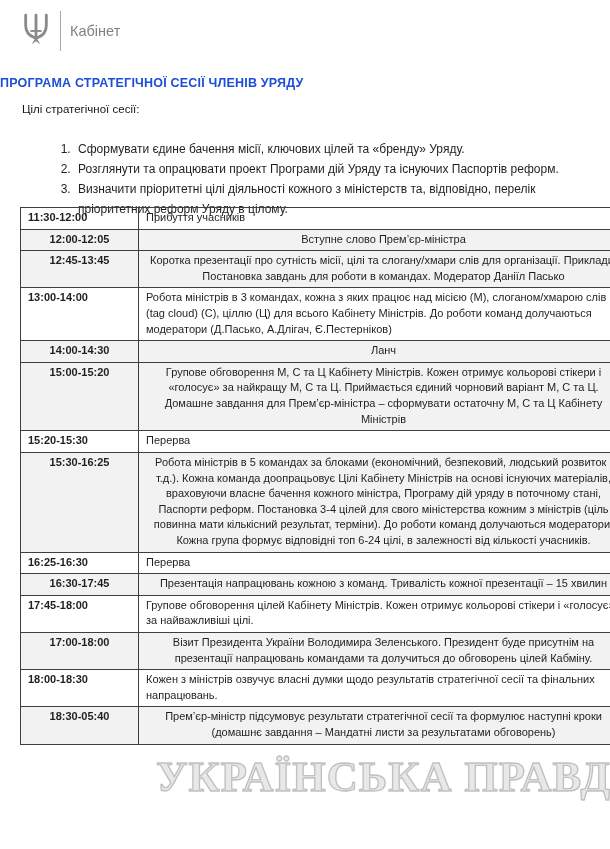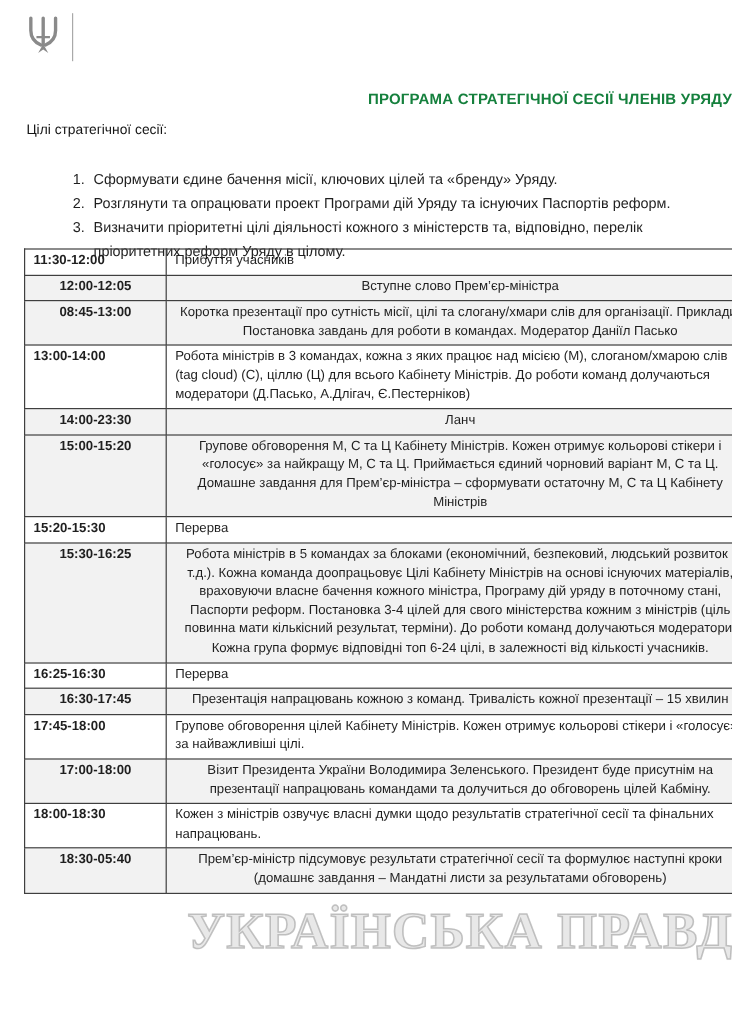--- a/index.html
+++ b/index.html
@@ -19,22 +19,22 @@
     color:#818181;
   }
   .trident{width:30px;height:38px;flex:0 0 auto;}
   .logo-divider{width:1px;height:40px;background:#a9a9a9;}
   .org-name{font-size:14.5px;line-height:1.25;}
   .org-name .l1{font-weight:400;}
   .org-name .l2{font-weight:700;}
   
   .doc-title{
     position:absolute;top:76px;left:0;width:100%;
-    text-align:right;font-weight:700;font-size:12.5px;
-    letter-spacing:.2px;color:#15803d;
+    text-align:left;font-weight:700;font-size:12.5px;
+    letter-spacing:.2px;color:#1d4ed8;
   }
   .goals-heading{
     position:absolute;top:103px;left:22px;
     font-weight:400;font-size:11.5px;color:#151515;
   }
   .goals-list{
     position:absolute;top:124px;left:40px;right:24px;
     margin:16px;padding:0 0 0 18px;
     font-size:12px;line-height:1.6;color:#1f1f1f;
   }
@@ -85,20 +85,21 @@
         <path d="M27 3 v11 q0 9 -9 13"></path>
         <path d="M16 3 v24"></path>
       </g>
       <path d="M16 26 l-4.5 8 4.5-3 4.5 3 z" fill="#8a8a8a"></path>
       <g fill="none" stroke="#8a8a8a" stroke-width="2">
         <path d="M10 20 h12"></path>
       </g>
     </svg>
     <div class="logo-divider"></div>
     <div class="org-name">
+      <div class="l1">Кабінет</div>
     </div>
   </div>
 
   <div class="doc-title">ПРОГРАМА СТРАТЕГІЧНОЇ СЕСІЇ ЧЛЕНІВ УРЯДУ</div>
 
   <div class="goals-heading">Цілі стратегічної сесії:</div>
   <ol class="goals-list">
     <li>Сформувати єдине бачення місії, ключових цілей та «бренду» Уряду.</li>
     <li>Розглянути та опрацювати проект Програми дій Уряду та існуючих Паспортів реформ.</li>
     <li>Визначити пріоритетні цілі діяльності кожного з міністерств та, відповідно, перелік пріоритетних реформ Уряду в цілому.</li>
@@ -108,29 +109,29 @@
     <tbody>
       <tr>
         <td class="time">11:30-12:00</td>
         <td><span class="lead">Прибуття учасників</span><span></span></td>
       </tr>
       <tr class="alt">
         <td class="time">12:00-12:05</td>
         <td><span class="lead"></span><span>Вступне слово Прем’єр-міністра</span></td>
       </tr>
       <tr class="alt">
-        <td class="time">08:45-13:00</td>
+        <td class="time">12:45-13:45</td>
         <td><span class="lead"></span><span>Коротка презентації про сутність місії, цілі та слогану/хмари слів для організації. Приклади. Постановка завдань для роботи в командах. Модератор Даніїл Пасько</span></td>
       </tr>
       <tr>
         <td class="time">13:00-14:00</td>
         <td><span class="lead"></span><span>Робота міністрів в 3 командах, кожна з яких працює над місією (М), слоганом/хмарою слів (tag cloud) (С), ціллю (Ц) для всього Кабінету Міністрів. До роботи команд долучаються модератори (Д.Пасько, А.Длігач, Є.Пестерніков)</span></td>
       </tr>
       <tr class="alt">
-        <td class="time">14:00-23:30</td>
+        <td class="time">14:00-14:30</td>
         <td><span class="lead">Ланч</span><span></span></td>
       </tr>
       <tr class="alt">
         <td class="time">15:00-15:20</td>
         <td><span class="lead"></span><span>Групове обговорення М, С та Ц Кабінету Міністрів. Кожен отримує кольорові стікери і «голосує» за найкращу М, С та Ц. Приймається єдиний чорновий варіант М, С та Ц. Домашне завдання для Прем’єр-міністра – сформувати остаточну М, С та Ц Кабінету Міністрів</span></td>
       </tr>
       <tr>
         <td class="time">15:20-15:30</td>
         <td><span class="lead">Перерва</span><span></span></td>
       </tr>

